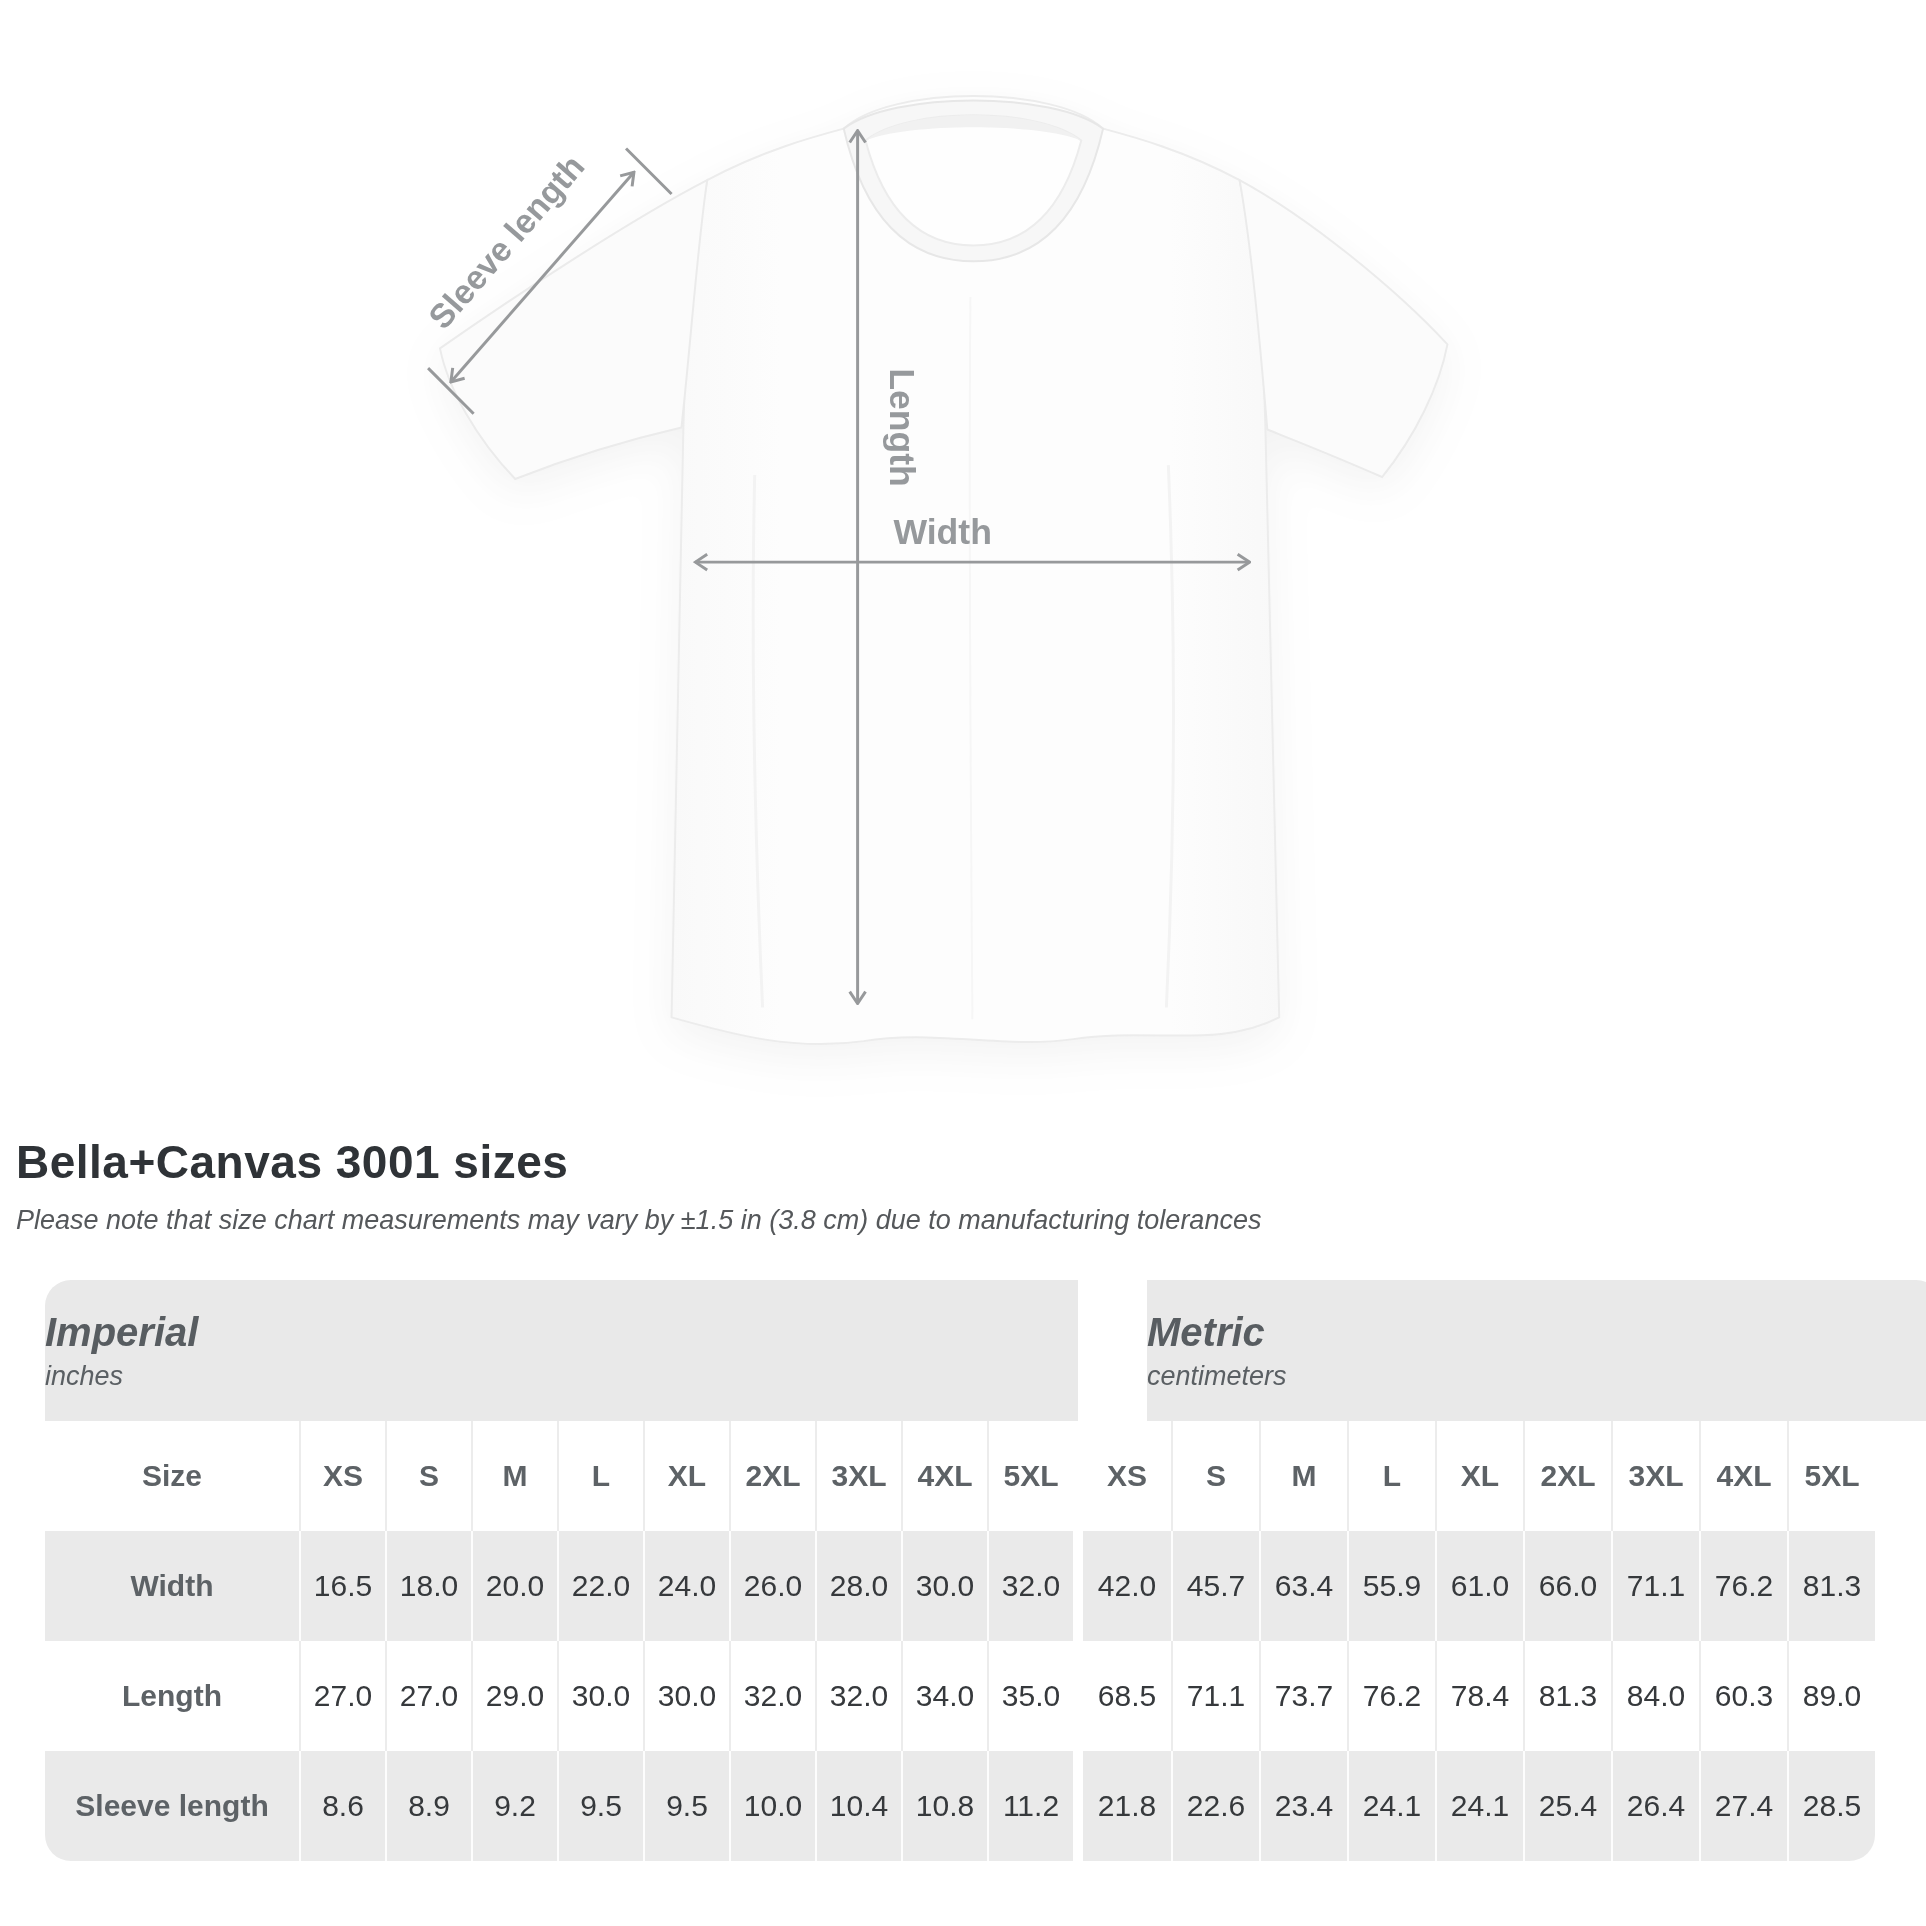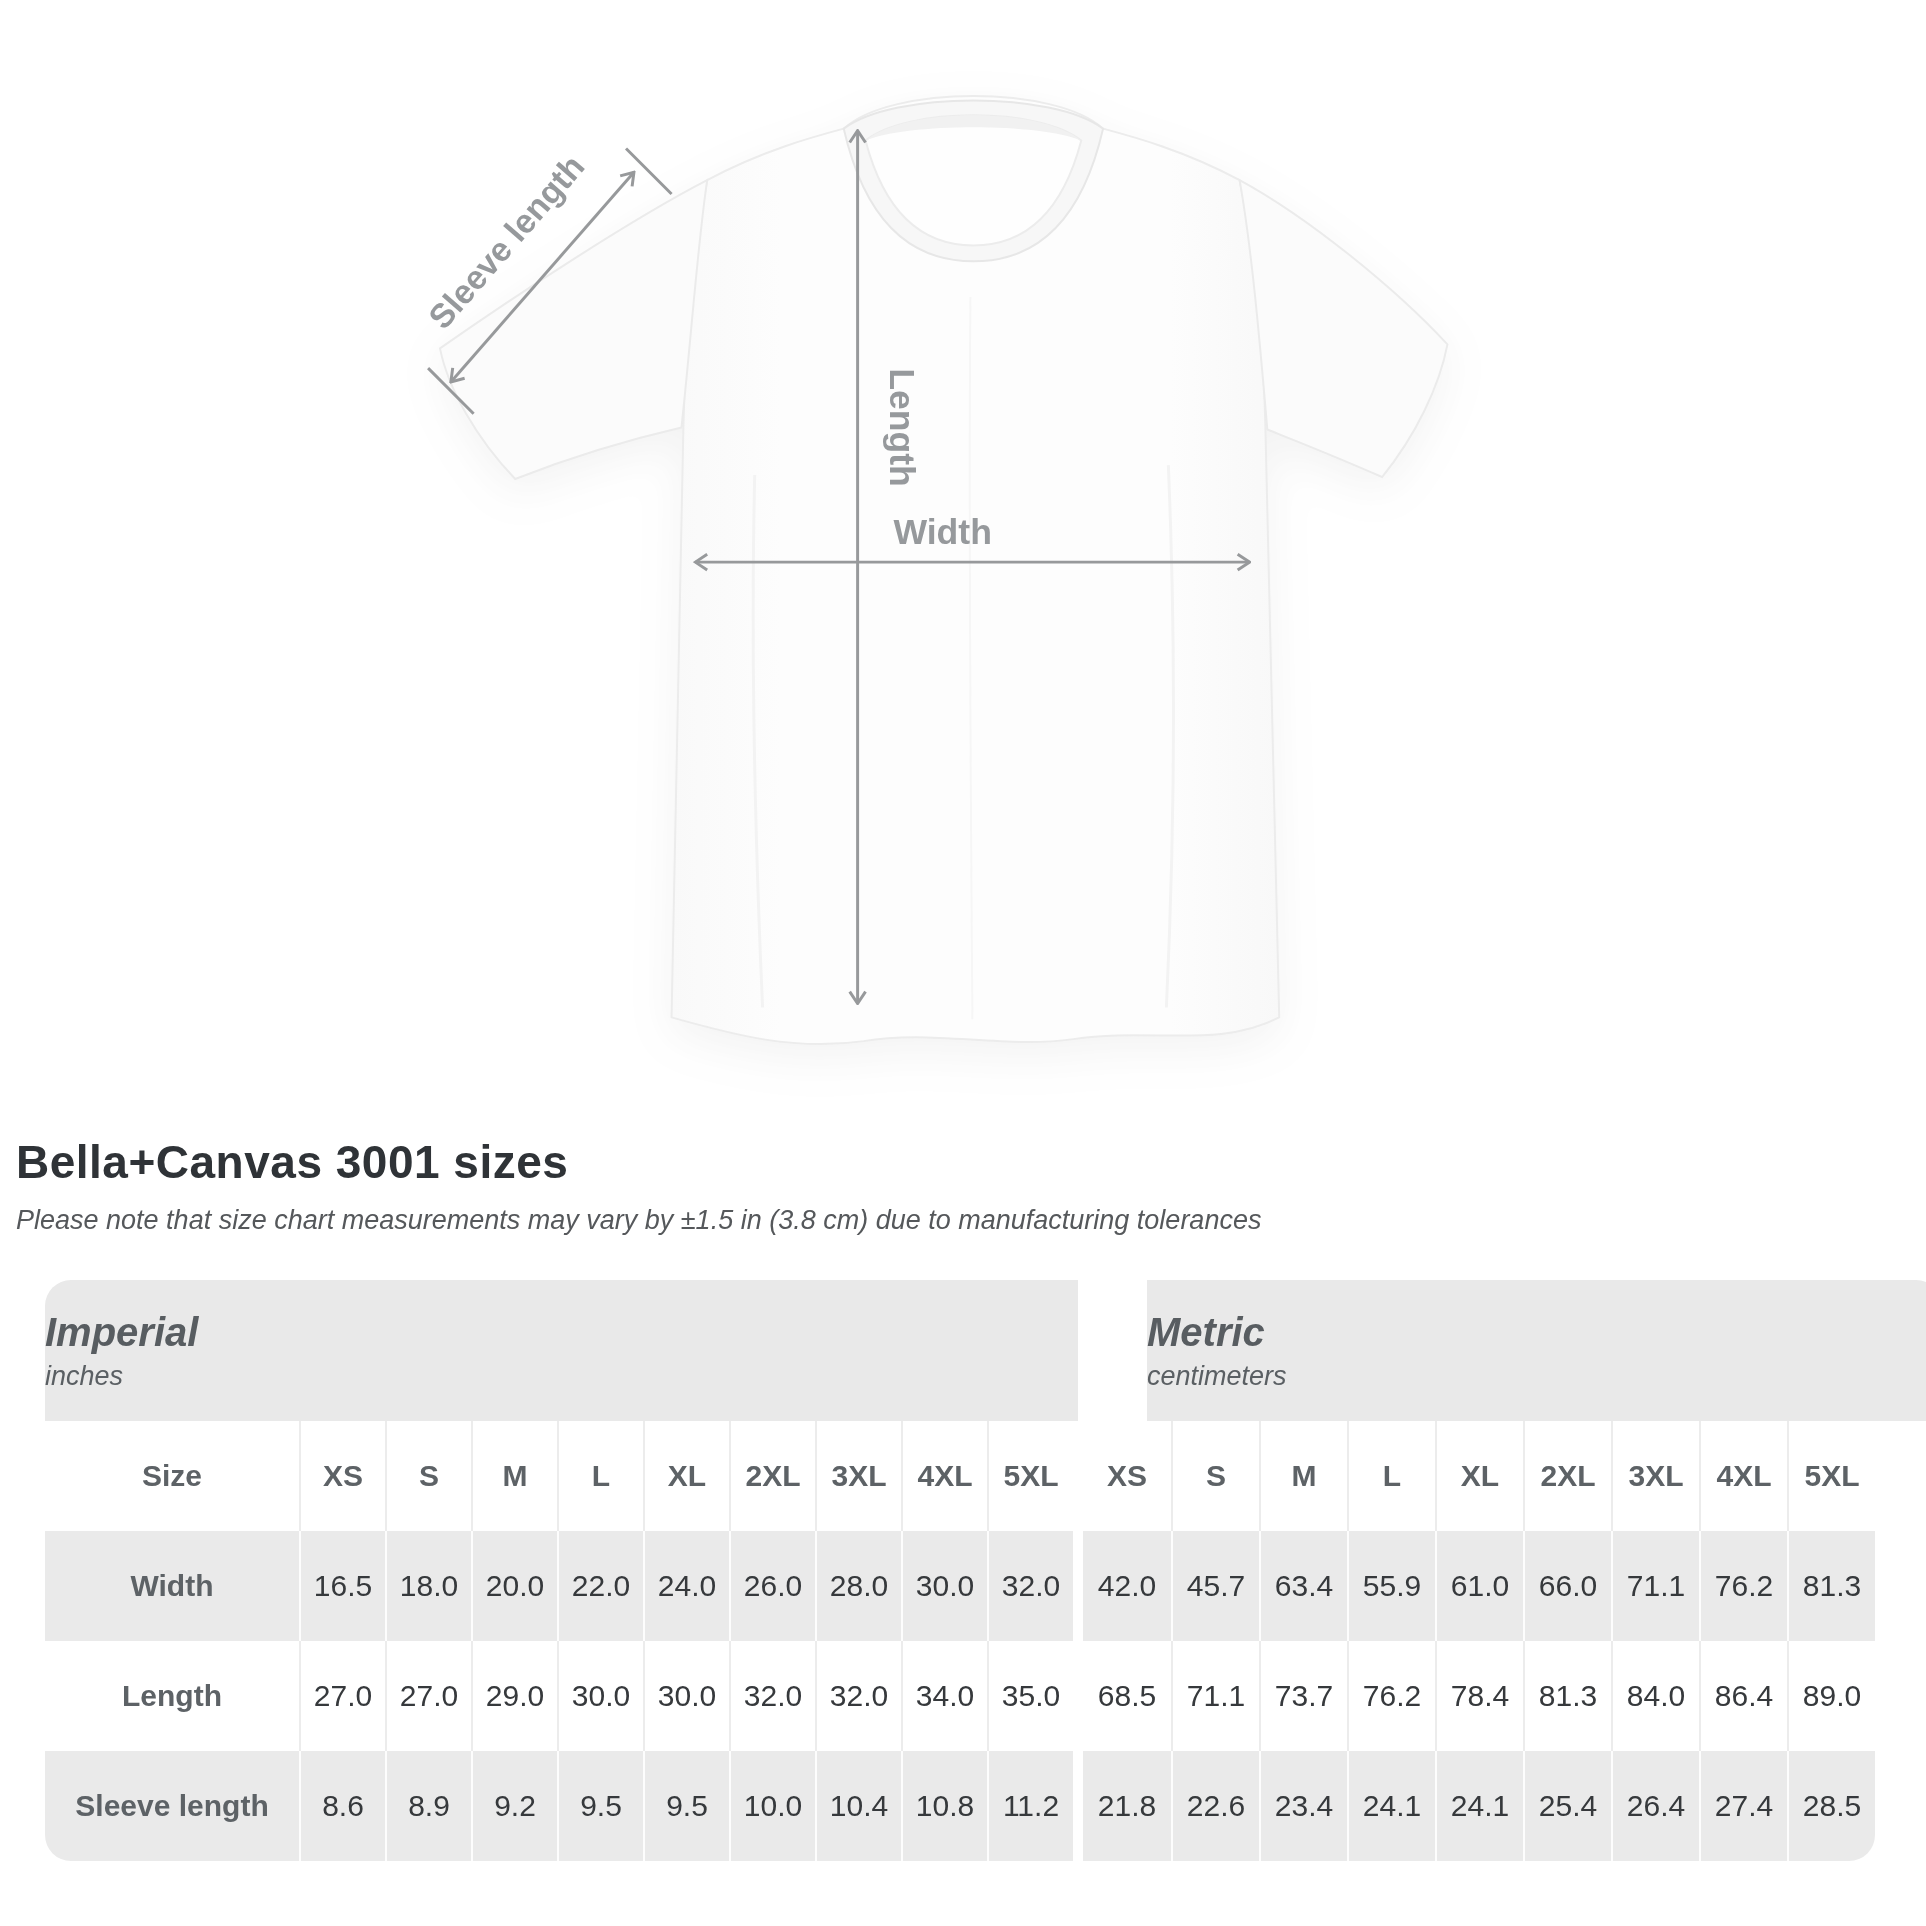--- a/index.html
+++ b/index.html
@@ -180,21 +180,21 @@
         <div class="cell val">34.0</div>
         <div class="cell val">35.0</div>
         <div class="cell gap"></div>
         <div class="cell val">68.5</div>
         <div class="cell val">71.1</div>
         <div class="cell val">73.7</div>
         <div class="cell val">76.2</div>
         <div class="cell val">78.4</div>
         <div class="cell val">81.3</div>
         <div class="cell val">84.0</div>
-        <div class="cell val">86.4</div>
+        <div class="cell val">60.3</div>
         <div class="cell val">89.0</div>
         <div class="cell lbl gray">Sleeve length</div>
         <div class="cell val gray">8.6</div>
         <div class="cell val gray">8.9</div>
         <div class="cell val gray">9.2</div>
         <div class="cell val gray">9.5</div>
         <div class="cell val gray">9.5</div>
         <div class="cell val gray">10.0</div>
         <div class="cell val gray">10.4</div>
         <div class="cell val gray">10.8</div>

